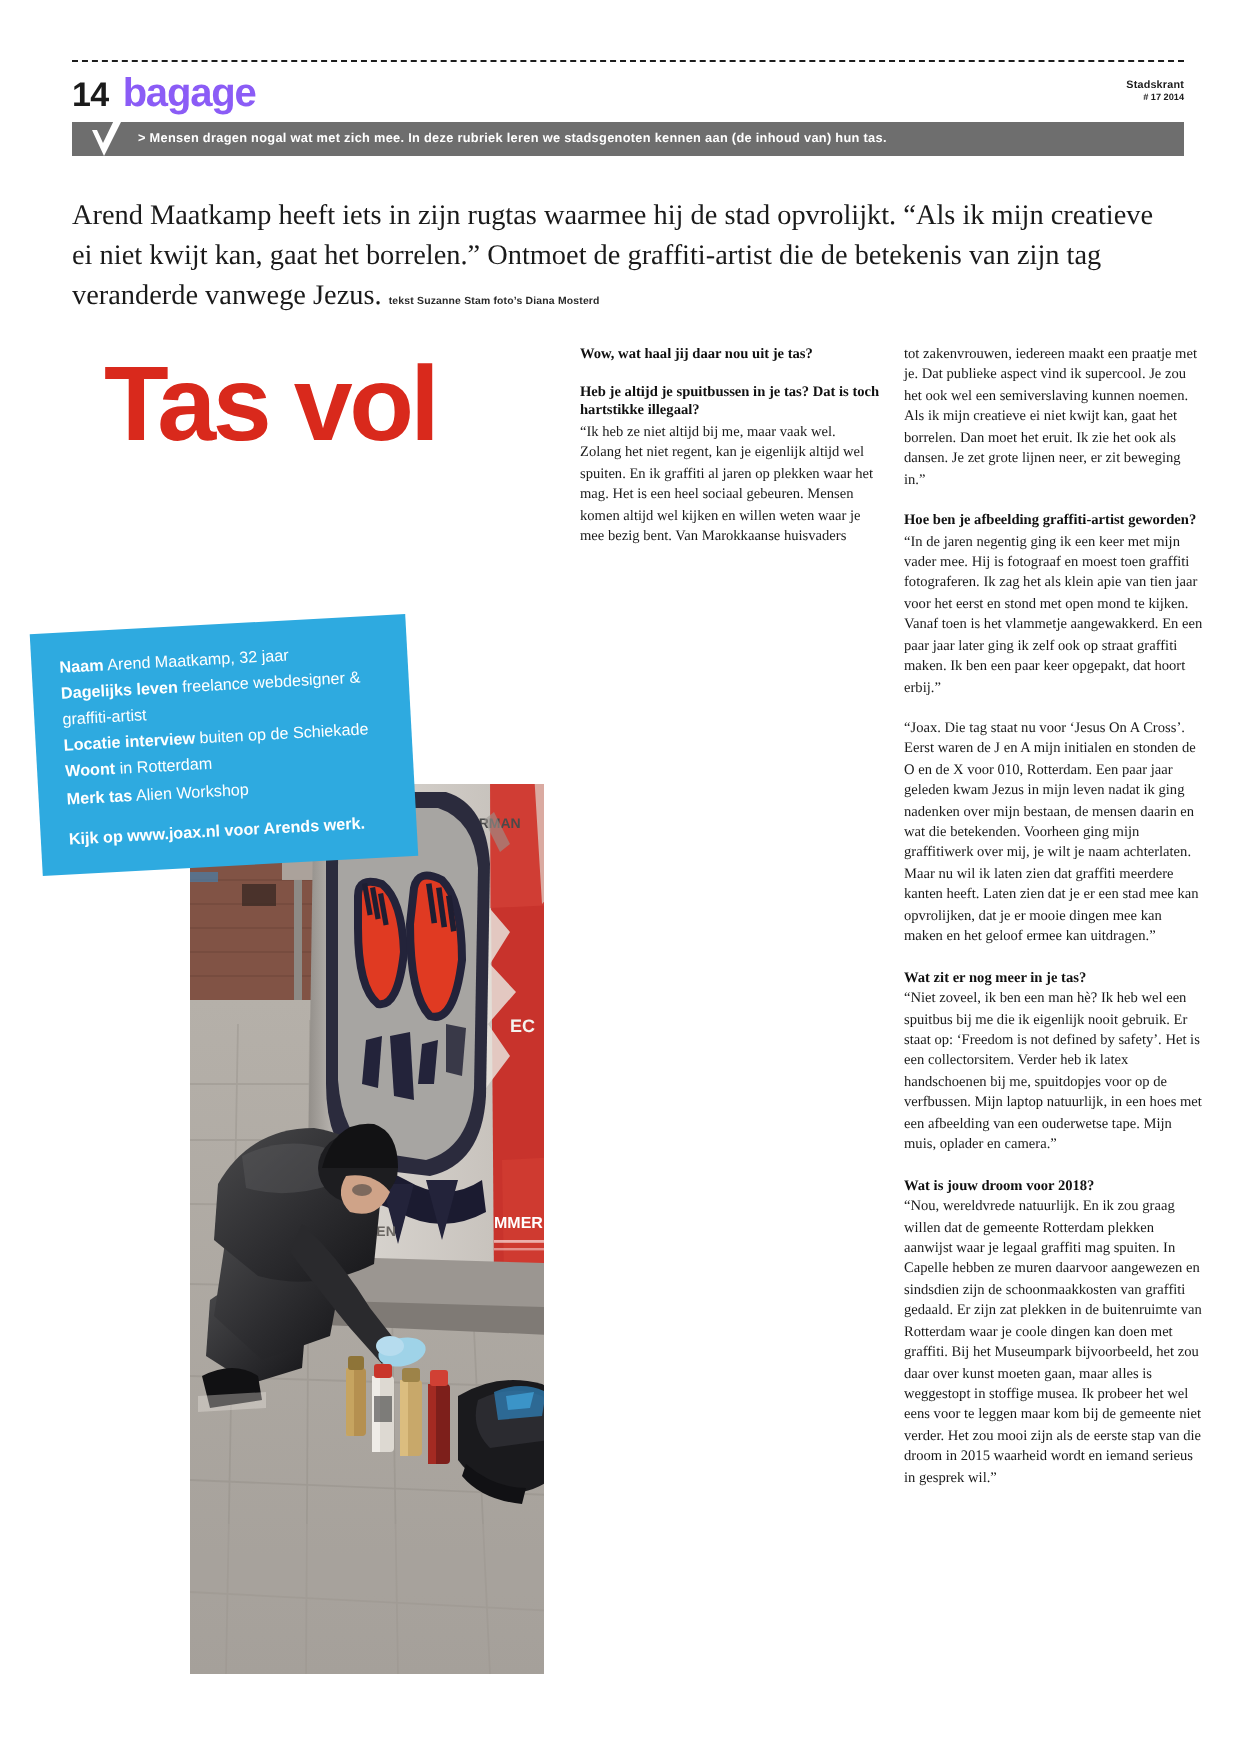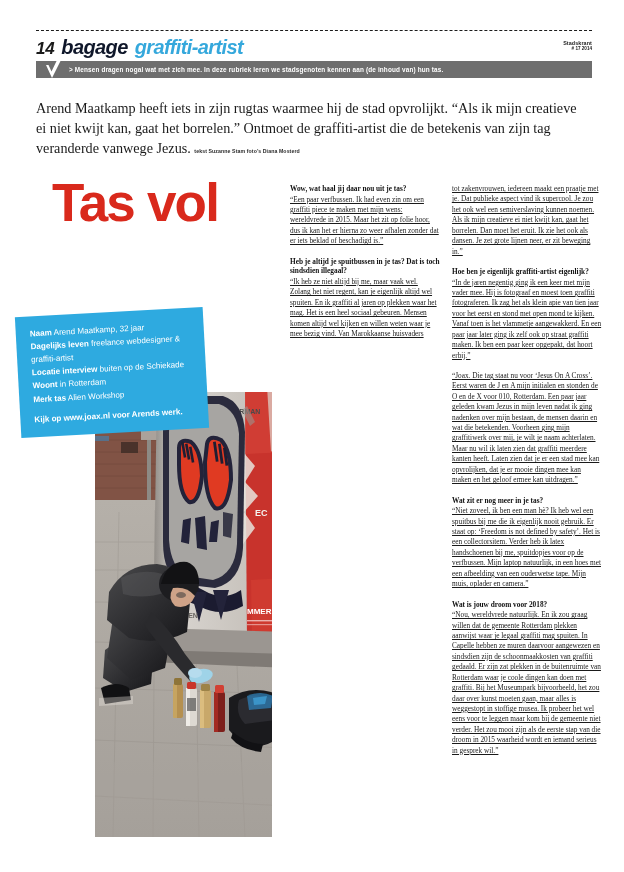--- a/index.html
+++ b/index.html
@@ -33,32 +33,31 @@
   .masthead {
     position: absolute;
     left: 36px;
     top: 36px;
     width: 420px;
     height: 26px;
     display: flex;
     align-items: baseline;
     gap: 7px;
     font-family: "Liberation Sans", sans-serif;
-    font-style: italic;
   }
   .folio {
     font-size: 17px;
     font-weight: 700;
     color: #1b1b1b;
     letter-spacing: -0.3px;
   }
   .section-word {
     font-size: 20px;
     font-weight: 700;
-    color: #0f172a;
+    color: #8b5cf6;
     letter-spacing: -0.6px;
   }
   .section-topic {
     font-size: 20px;
     font-weight: 700;
     color: #35a8dc;
     letter-spacing: -0.6px;
   }
   .pub-info {
     position: absolute;
@@ -194,21 +193,21 @@
     overflow: hidden;
     background: #ef4444;
     z-index: 1;
     text-align: center;
   }
   .photo svg { display: block; }
 
   
   .col {
     position: absolute;
-    top: 184px;
+    top: 172px;
     width: 150px;
     font-family: "Liberation Serif", serif;
     color: #151515;
   }
   .col-mid { left: 290px; }
   .col-right { left: 452px; }
 
   .q {
     font-family: "Liberation Serif", serif;
     font-size: 7.3px;
@@ -217,35 +216,33 @@
     color: #101010;
     margin: 0 0 1px 0;
   }
   .a {
     font-family: "Liberation Serif", serif;
     font-size: 7.3px;
     line-height: 1.43;
     color: #1a1a1a;
     margin: 0 0 10px 0;
     text-align: left;
-    text-decoration: underline;
   }
   .block { margin-bottom: 9px; }
 </style>
 </head>
 <body>
 
 <div class="page">
 
   <div class="dashed-rule"></div>
 
   <div class="masthead">
     <span class="folio">14</span>
     <span class="section-word">bagage</span>
-    <span class="section-topic">graffiti-artist</span>
   </div>
 
   <div class="pub-info">
     <span class="pub-name">Stadskrant</span>
     <span class="pub-issue"># 17 2014</span>
   </div>
 
   <div class="kicker-bar">
     <svg class="kicker-check" viewBox="0 0 20 22">
       <path d="M2 7 L8 20 L18 0 L14 0 L7.5 13.5 L4.5 7 Z" fill="#ffffff"></path>
@@ -442,34 +439,33 @@
         <b>Merk tas</b>
         <span>Alien Workshop</span>
       </li>
     </ul>
     <div class="cta">Kijk op www.joax.nl voor Arends werk.</div>
   </div>
 
   <div class="col col-mid">
     <div class="block">
       <p class="q">Wow, wat haal jij daar nou uit je tas?</p>
-      <p class="a">“Een paar verfbussen. Ik had even zin om een graffiti piece te maken met mijn wens: wereldvrede in 2015. Maar het zit op folie hoor, dus ik kan het er hierna zo weer afhalen zonder dat er iets beklad of beschadigd is.”</p>
-    </div>
-    <div class="block">
-      <p class="q">Heb je altijd je spuitbussen in je tas? Dat is toch sindsdien illegaal?</p>
-      <p class="a">“Ik heb ze niet altijd bij me, maar vaak wel. Zolang het niet regent, kan je eigenlijk altijd wel spuiten. En ik graffiti al jaren op plekken waar het mag. Het is een heel sociaal gebeuren. Mensen komen altijd wel kijken en willen weten waar je mee bezig vind. Van Marokkaanse huisvaders</p>
+    </div>
+    <div class="block">
+      <p class="q">Heb je altijd je spuitbussen in je tas? Dat is toch hartstikke illegaal?</p>
+      <p class="a">“Ik heb ze niet altijd bij me, maar vaak wel. Zolang het niet regent, kan je eigenlijk altijd wel spuiten. En ik graffiti al jaren op plekken waar het mag. Het is een heel sociaal gebeuren. Mensen komen altijd wel kijken en willen weten waar je mee bezig bent. Van Marokkaanse huisvaders</p>
     </div>
   </div>
 
   <div class="col col-right">
     <div class="block">
       <p class="a">tot zakenvrouwen, iedereen maakt een praatje met je. Dat publieke aspect vind ik supercool. Je zou het ook wel een semiverslaving kunnen noemen. Als ik mijn creatieve ei niet kwijt kan, gaat het borrelen. Dan moet het eruit. Ik zie het ook als dansen. Je zet grote lijnen neer, er zit beweging in.”</p>
     </div>
     <div class="block">
-      <p class="q">Hoe ben je eigenlijk graffiti-artist eigenlijk?</p>
+      <p class="q">Hoe ben je afbeelding graffiti-artist geworden?</p>
       <p class="a">“In de jaren negentig ging ik een keer met mijn vader mee. Hij is fotograaf en moest toen graffiti fotograferen. Ik zag het als klein apie van tien jaar voor het eerst en stond met open mond te kijken. Vanaf toen is het vlammetje aangewakkerd. En een paar jaar later ging ik zelf ook op straat graffiti maken. Ik ben een paar keer opgepakt, dat hoort erbij.”</p>
     </div>
     <div class="block">
       <p class="a">“Joax. Die tag staat nu voor ‘Jesus On A Cross’. Eerst waren de J en A mijn initialen en stonden de O en de X voor 010, Rotterdam. Een paar jaar geleden kwam Jezus in mijn leven nadat ik ging nadenken over mijn bestaan, de mensen daarin en wat die betekenden. Voorheen ging mijn graffitiwerk over mij, je wilt je naam achterlaten. Maar nu wil ik laten zien dat graffiti meerdere kanten heeft. Laten zien dat je er een stad mee kan opvrolijken, dat je er mooie dingen mee kan maken en het geloof ermee kan uitdragen.”</p>
     </div>
     <div class="block">
       <p class="q">Wat zit er nog meer in je tas?</p>
       <p class="a">“Niet zoveel, ik ben een man hè? Ik heb wel een spuitbus bij me die ik eigenlijk nooit gebruik. Er staat op: ‘Freedom is not defined by safety’. Het is een collectorsitem. Verder heb ik latex handschoenen bij me, spuitdopjes voor op de verfbussen. Mijn laptop natuurlijk, in een hoes met een afbeelding van een ouderwetse tape. Mijn muis, oplader en camera.”</p>
     </div>
     <div class="block">

